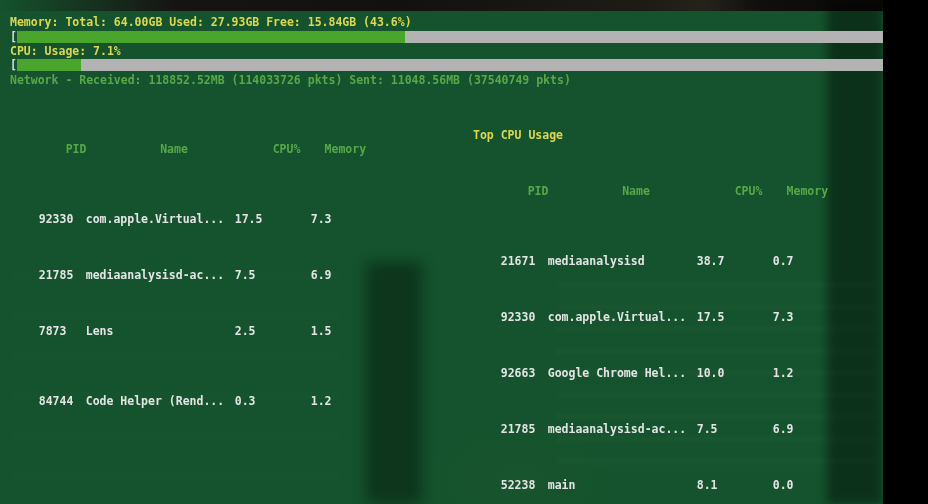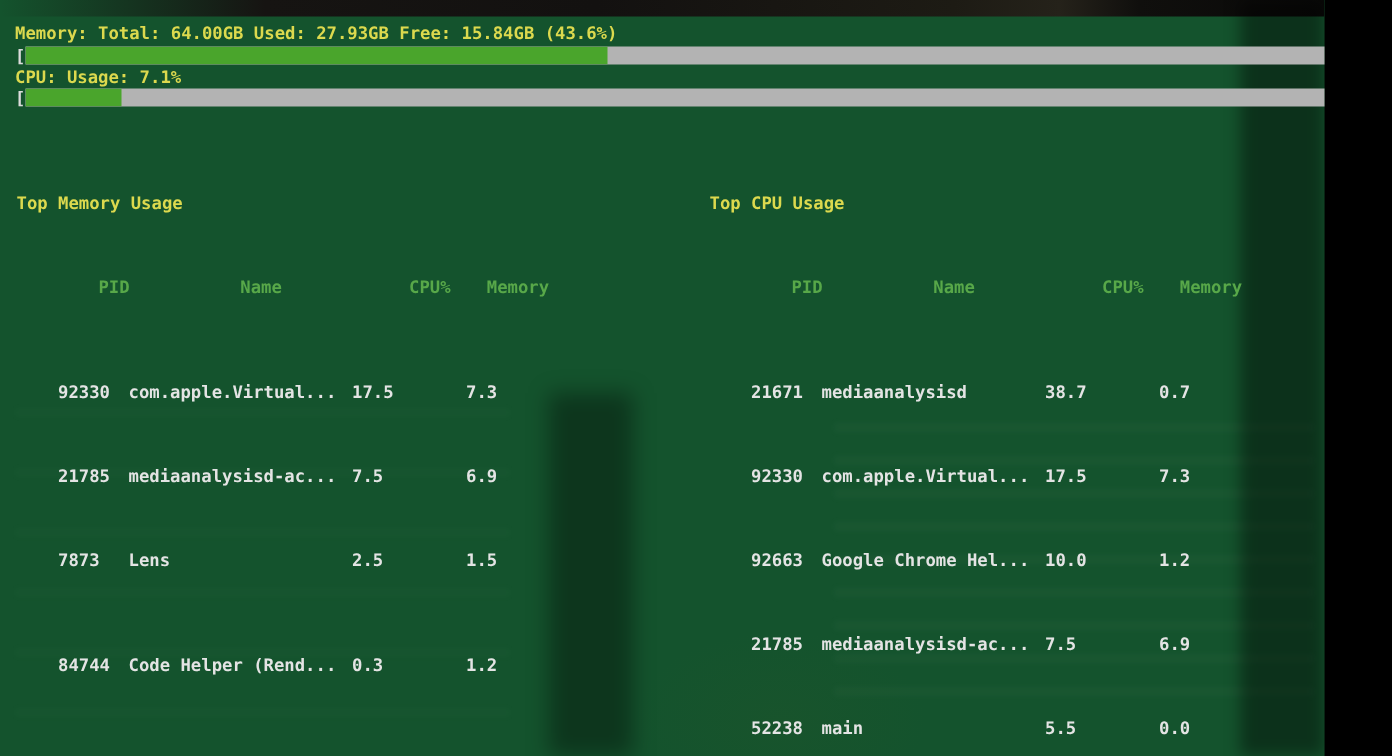--- a/index.html
+++ b/index.html
@@ -94,23 +94,23 @@
   <div class="tline l-cpu">CPU: Usage: 7.1%</div>
 
   <div class="bar b-cpu">
     <span class="bracket">[</span>
     <span class="track">
         <span class="fill" style="width: 7.1%;"></span>
       </span>
     <span class="bracket">]</span>
   </div>
 
+  <div class="tline l-net">Network - Received: 118852.52MB (114033726 pkts) Sent: 11048.56MB (37540749 pkts)</div>
 
   <div class="proc-table t-left">
-    <div class="tbl-title">Top Memory Usage</div>
     <div class="tbl-header">
       <span class="c-pid">PID</span><span class="c-name">Name</span><span class="c-cpu">CPU%</span><span class="c-mem">Memory</span>
     </div>
     <div class="rows">
   <div class="tbl-row">
     <span class="c-pid">92330</span><span class="c-name">com.apple.Virtual...</span><span class="c-cpu">17.5</span><span class="c-mem">7.3</span>
   </div>
 
   <div class="tbl-row">
     <span class="c-pid">21785</span><span class="c-name">mediaanalysisd-ac...</span><span class="c-cpu">7.5</span><span class="c-mem">6.9</span>
@@ -153,21 +153,21 @@
 
   <div class="tbl-row">
     <span class="c-pid">92663</span><span class="c-name">Google Chrome Hel...</span><span class="c-cpu">10.0</span><span class="c-mem">1.2</span>
   </div>
 
   <div class="tbl-row">
     <span class="c-pid">21785</span><span class="c-name">mediaanalysisd-ac...</span><span class="c-cpu">7.5</span><span class="c-mem">6.9</span>
   </div>
 
   <div class="tbl-row">
-    <span class="c-pid">52238</span><span class="c-name">main</span><span class="c-cpu">5.5</span><span class="c-mem">0.0</span>
+    <span class="c-pid">52238</span><span class="c-name">main</span><span class="c-cpu">8.1</span><span class="c-mem">0.0</span>
   </div>
 
   
 
   
 
   
 
   
 

